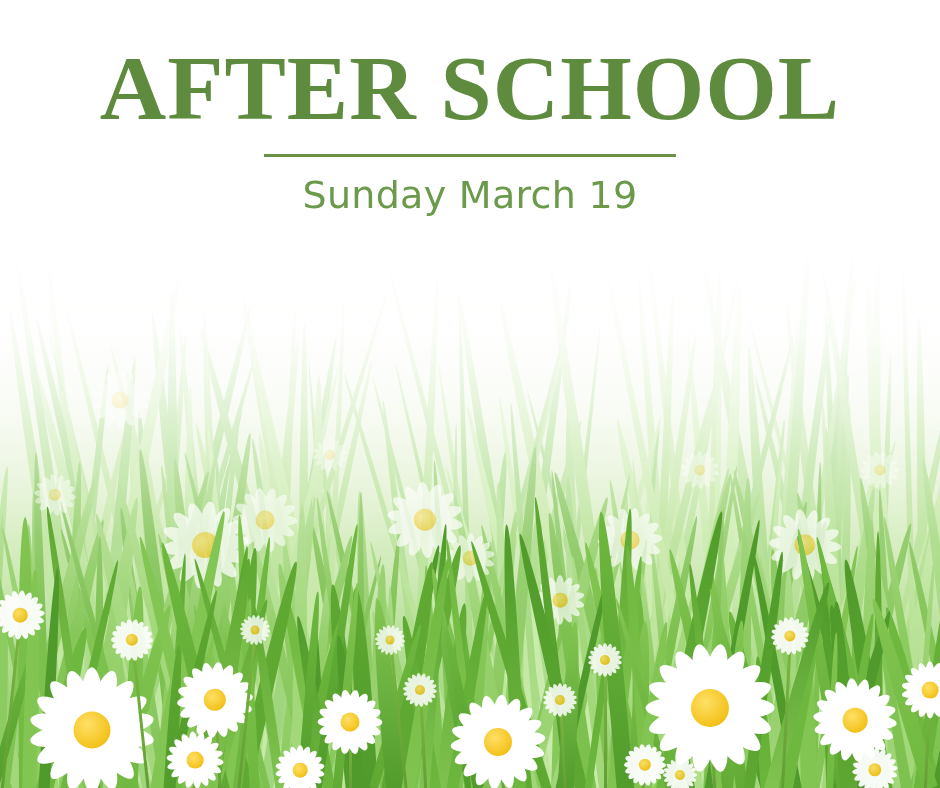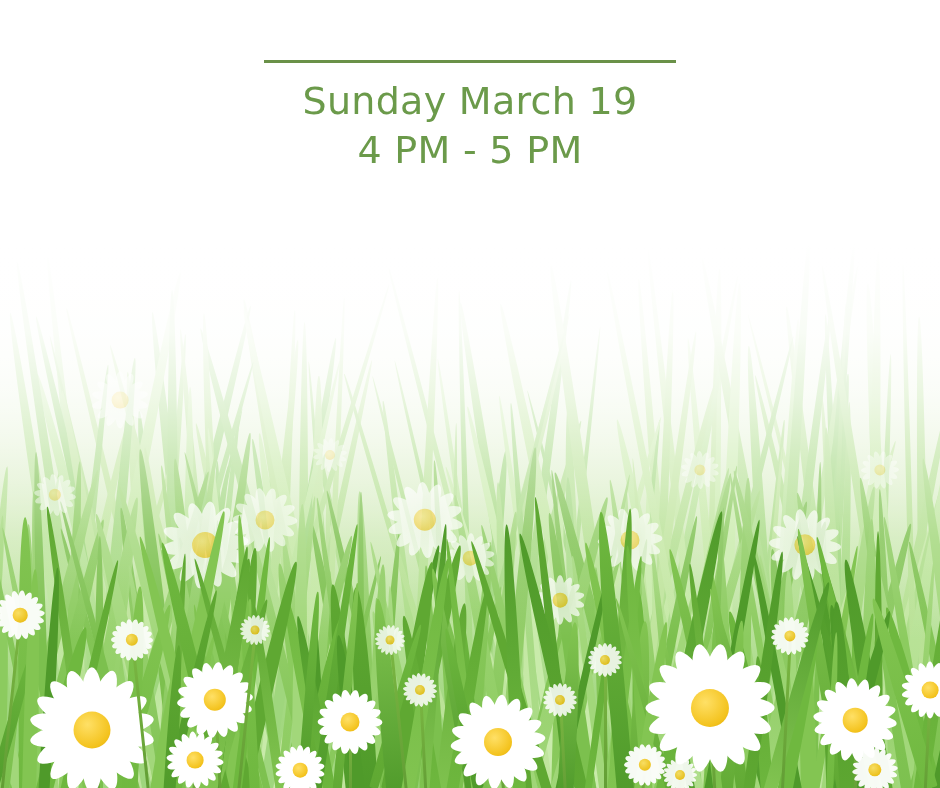--- a/index.html
+++ b/index.html
@@ -1180,23 +1180,23 @@
           <div class="petal" style="width:5.4px;height:15.2px;background:linear-gradient(to top,#ffffff,#ffffff);transform:translate(-50%,-100%) rotate(395.0deg);transform-origin:50% 100%;"></div>
           <div class="petal" style="width:5.4px;height:15.2px;background:linear-gradient(to top,#ffffff,#ffffff);transform:translate(-50%,-100%) rotate(415.0deg);transform-origin:50% 100%;"></div>
           <div class="petal" style="width:5.4px;height:15.2px;background:linear-gradient(to top,#ffffff,#ffffff);transform:translate(-50%,-100%) rotate(435.0deg);transform-origin:50% 100%;"></div>
           <div class="core" style="width:9.0px;height:9.0px;background:radial-gradient(circle at 38% 35%, #ffe066, #f3c21c 70%, #d8a60a 100%);"></div>
         </div>
       </div>
   </div>
 
   <div class="content">
     <h1 class="headline">
+      <span class="line1">AFTER SCHOOL</span>
     </h1>
 
 
     <div class="rule"></div>
 
     <div class="when">
       <span class="date">Sunday March 19</span>
-      <span class="time">4 PM - 5 PM</span>
     </div>
   </div>
 </div>
 
 </body></html>

